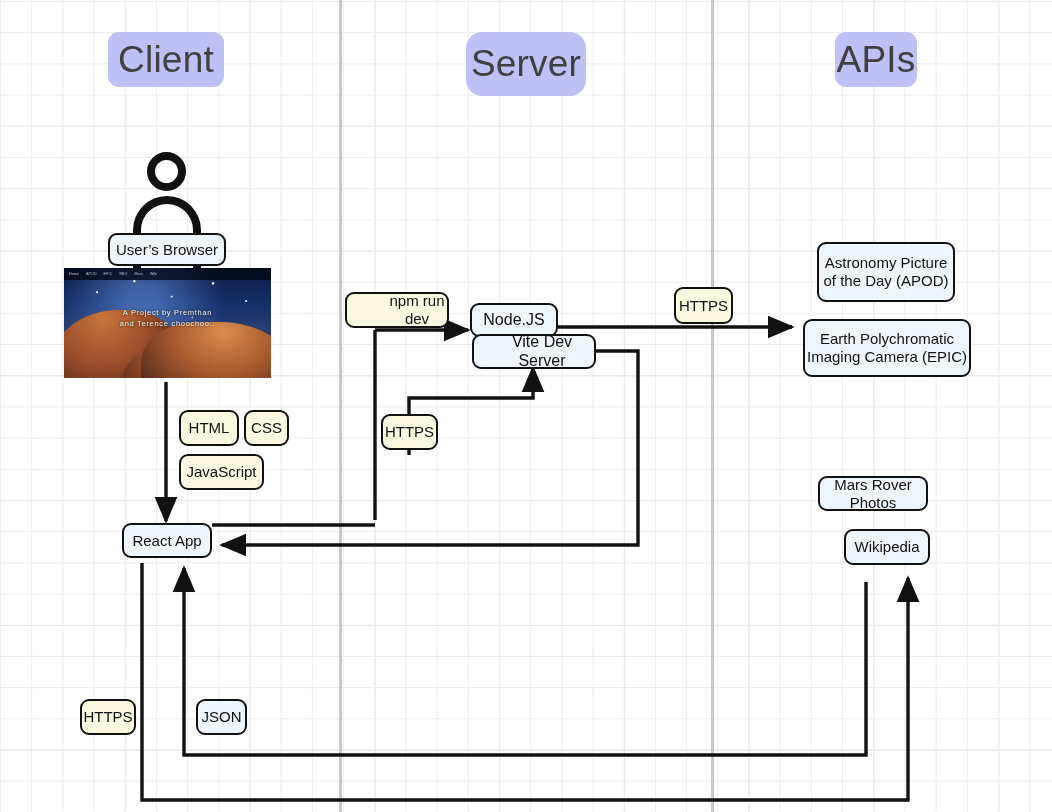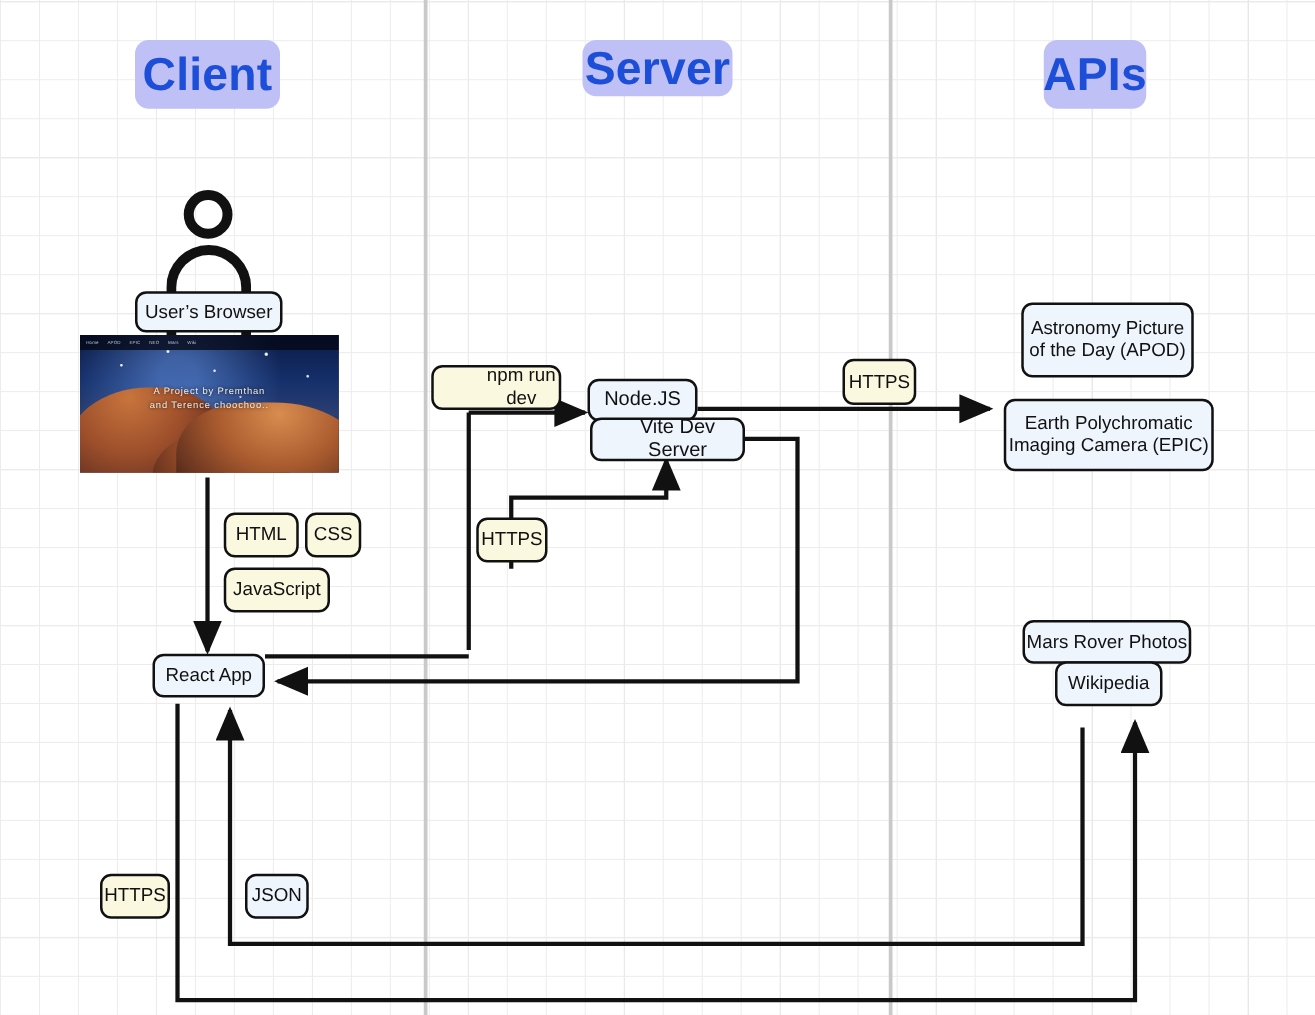--- a/index.html
+++ b/index.html
@@ -55,24 +55,23 @@
     white-space: pre-line;
   }
   .lane-title {
     position: absolute;
     box-sizing: border-box;
     display: flex;
     align-items: center;
     justify-content: center;
     background: #bfc0f5;
     border-radius: 11px;
-    color: #1d4ed8;
+    color: #404040;
     font-size: 37px;
     letter-spacing: 0.2px;
-    font-weight: bold;
   }
   .blue { background: #eff5fd; }
   .yellow { background: #fbf8e0; }
   .n15 { font-size: 15px; }
   .n16 { font-size: 16px; }
 
   
   #person-icon {
     position: absolute;
     left: 133px;
@@ -220,21 +219,21 @@
 
       <path d="M212,525 L375,525"></path>
 
       <path d="M142,563 L142,800 L908,800 L908,578" marker-end="url(#ah)"></path>
 
       <path d="M866,582 L866,755 L184,755 L184,568" marker-end="url(#ah)"></path>
     </g>
   </svg>
 
   <div class="lane-title" style="left:108px; top:32px; width:116px; height:55px;">Client</div>
-  <div class="lane-title" style="left:466px; top:32px; width:120px; height:45px;">Server</div>
+  <div class="lane-title" style="left:466px; top:32px; width:120px; height:64px;border-radius:16px;">Server</div>
   <div class="lane-title" style="left:835px; top:32px; width:82px; height:55px;">APIs</div>
 
   <div id="person-icon">
     <div class="head"></div>
     <div class="body"></div>
   </div>
 
   <div class="node blue n15" style="left:108px; top:233px; width:118px; height:33px;">User’s Browser</div>
 
   <div id="browser-thumb">
@@ -269,16 +268,16 @@
   <div class="node blue n16" style="left:472px; top:334px; width:124px; height:35px;padding-left:16px;">Vite Dev Server</div>
 
   <div class="node yellow n15" style="left:381px; top:414px; width:57px; height:36px;">HTTPS</div>
 
   <div class="node yellow n15" style="left:674px; top:287px; width:59px; height:37px;">HTTPS</div>
 
   <div class="node blue n15" style="left:803px; top:319px; width:168px; height:58px;">Earth Polychromatic
 Imaging Camera (EPIC)</div>
   <div class="node blue n15" style="left:817px; top:242px; width:138px; height:60px;">Astronomy Picture
 of the Day (APOD)</div>
-  <div class="node blue n15" style="left:818px; top:496px; width:135px; height:35px;">Mars Rover Photos</div>
+  <div class="node blue n15" style="left:818px; top:476px; width:110px; height:35px;">Mars Rover Photos</div>
   <div class="node blue n15" style="left:844px; top:529px; width:86px; height:36px;">Wikipedia</div>
 
 </div>
 
 </body></html>

